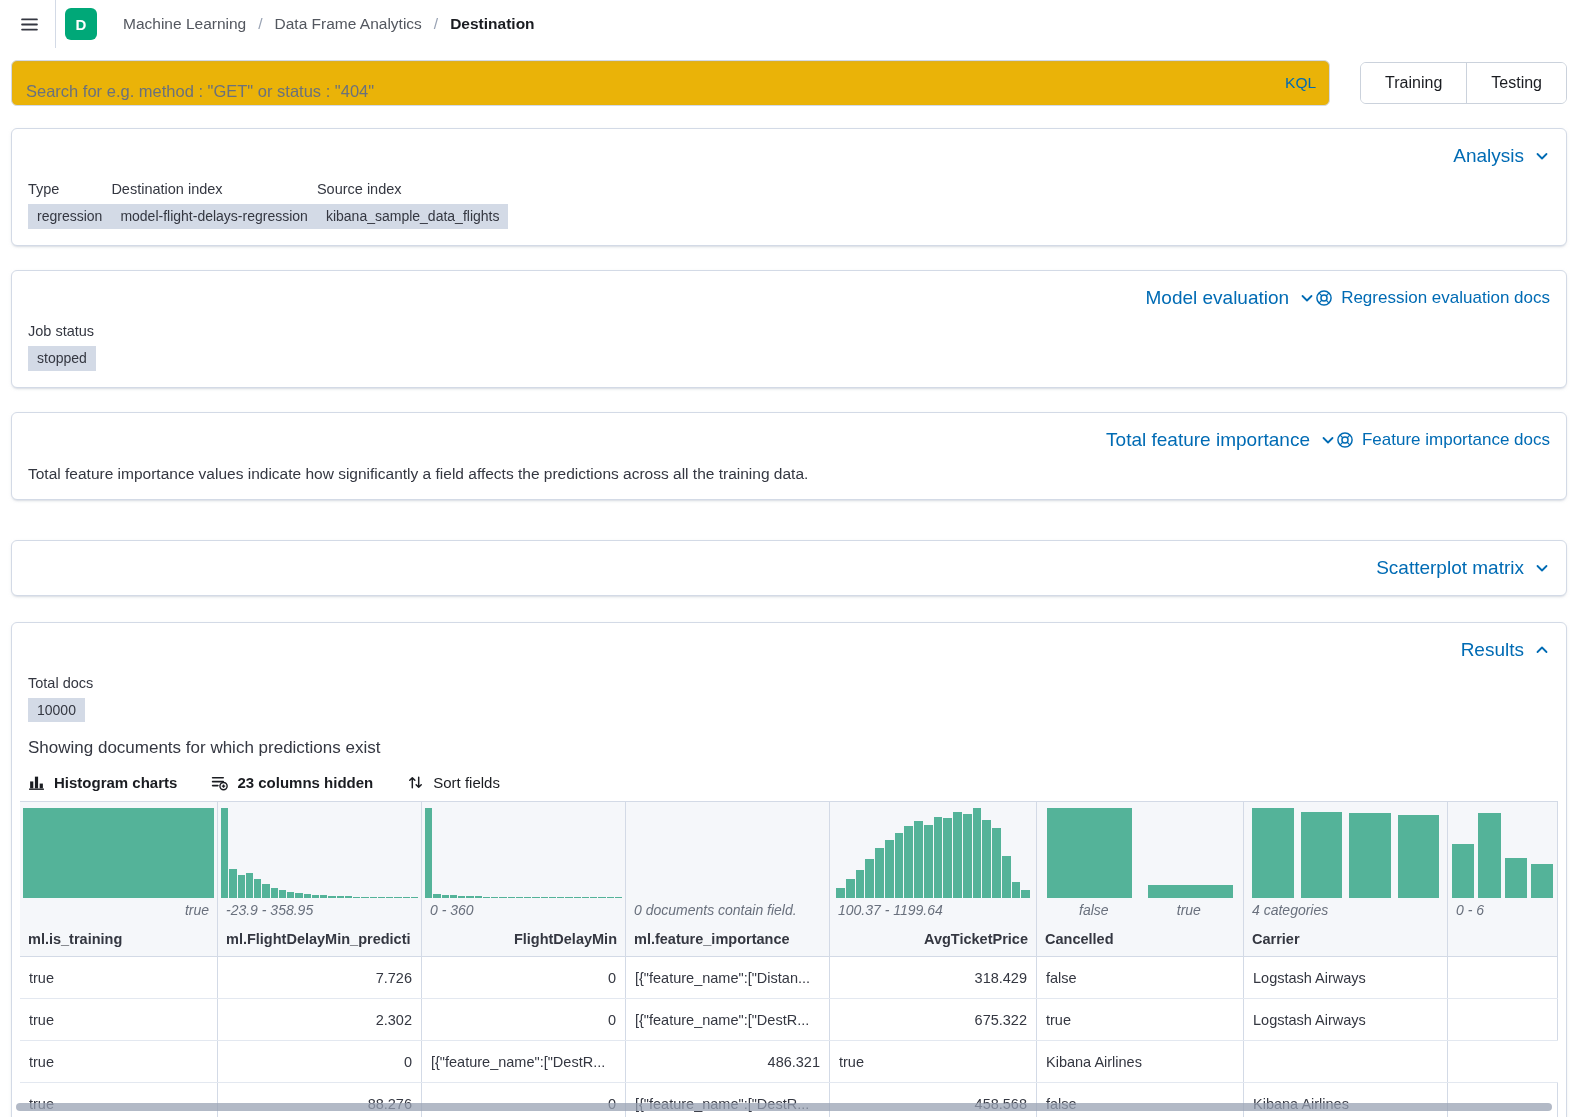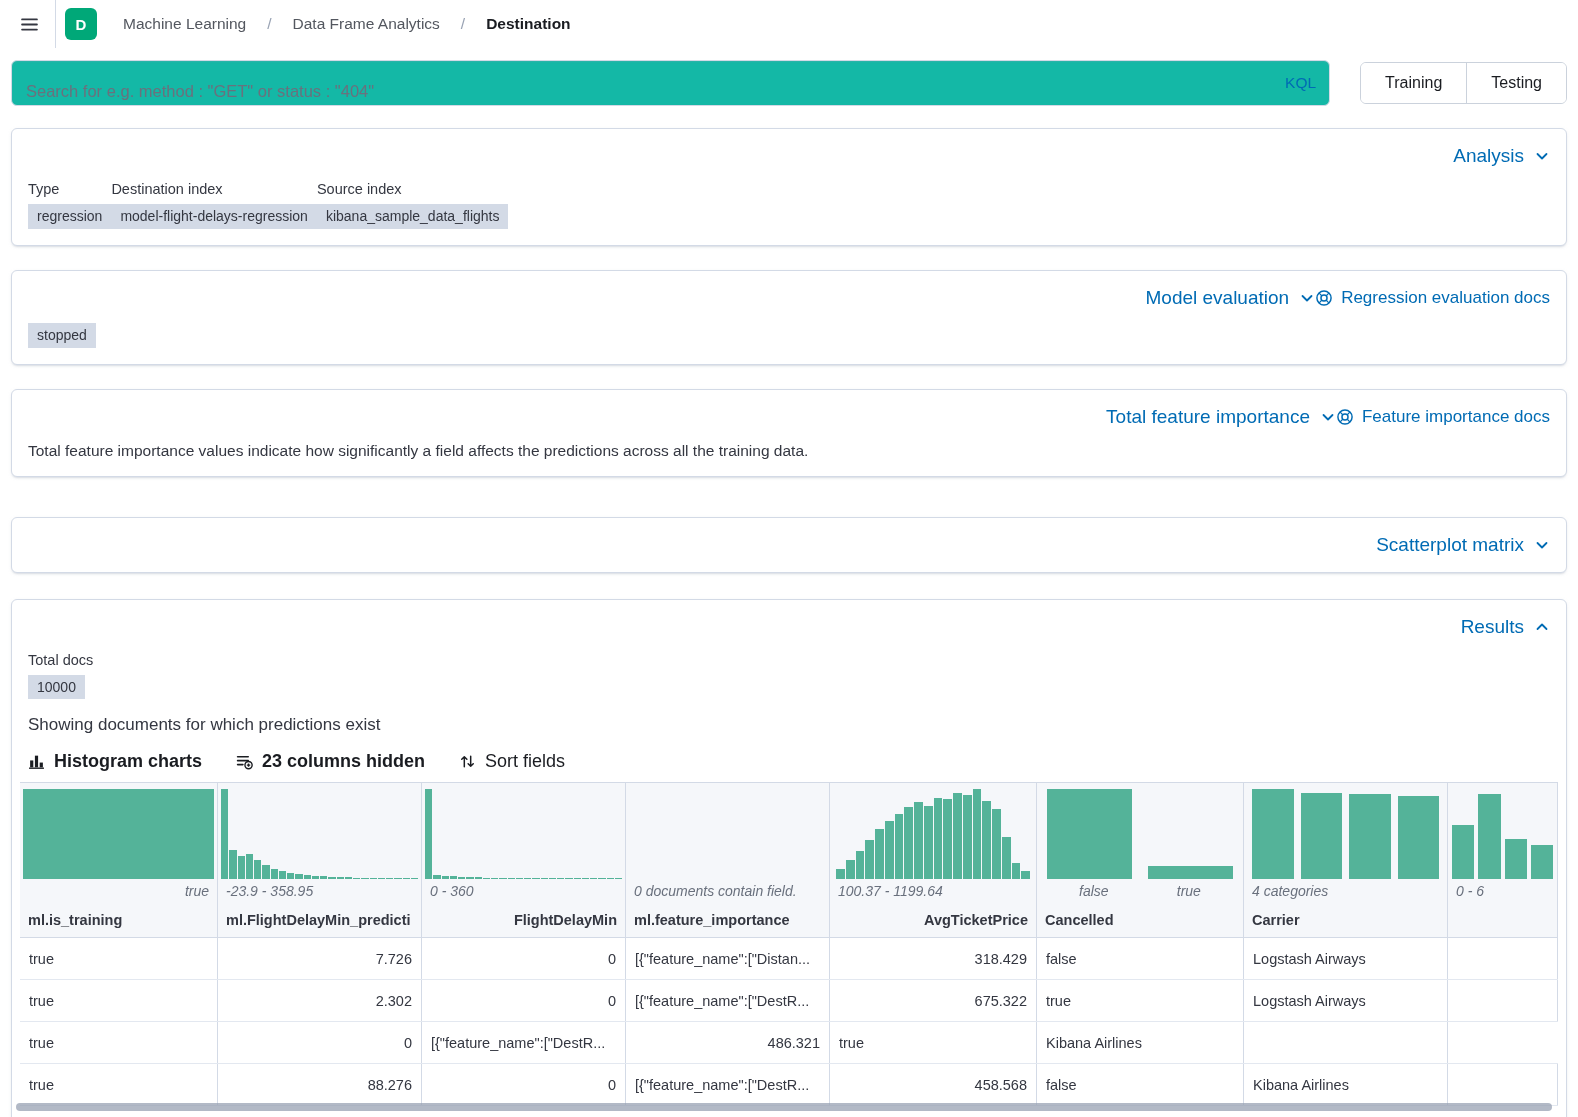--- a/index.html
+++ b/index.html
@@ -12,31 +12,31 @@
   html,body { width:1578px; height:1117px; overflow:hidden; background:#fff;
     font-family:"Liberation Sans","DejaVu Sans",sans-serif; color:var(--text); position:relative; }
   button { font-family:inherit; background:none; border:none; cursor:pointer; color:inherit; }
 
   
   .topbar { height:48px; display:flex; align-items:center; padding:0 12px; }
   .menu-btn { width:34px; height:34px; display:flex; align-items:center; justify-content:center; }
   .topbar-sep { width:1px; height:48px; background:var(--border); margin:0 9px; }
   .app-badge { width:32px; height:32px; border-radius:6px; background:var(--app-badge-green);
     color:#fff; font-weight:700; font-size:15px; display:flex; align-items:center; justify-content:center; }
-  .crumbs { display:flex; align-items:center; gap:21px; margin-left:26px; font-size:15.5px; }
+  .crumbs { display:flex; align-items:center; gap:12px; margin-left:26px; font-size:15.5px; }
   .crumb.link { color:#53575f; text-decoration:none; cursor:pointer; }
   .crumb-sep { color:#98A2B3; }
   .crumb.current { font-weight:700; color:#1a1c21; }
 
   
   .search-row { display:flex; align-items:center; margin:12px 11px 22px; gap:30px; }
   .search-box { flex:1; position:relative; }
   .search-input { width:100%; height:46px; border:1px solid var(--border); border-radius:6px;
     padding:16px 70px 0 14px; font-size:16.5px; font-family:inherit; color:var(--text);
-    box-shadow:0 1px 2px rgba(152,162,179,.2) inset; background:#14b8a6; }
+    box-shadow:0 1px 2px rgba(152,162,179,.2) inset; background:#eab308; }
   .search-input::placeholder { color:#6a717d; opacity:1; }
   .kql-btn { position:absolute; right:14px; top:50%; transform:translateY(-50%);
     color:var(--accent-blue); font-size:15.5px; font-weight:500; }
   .mode-group { display:flex; border:1px solid #CBD2DC; border-radius:6px; overflow:hidden; background:#fff; }
   .mode-btn { height:40px; padding:0 24px; font-size:16px; font-weight:500; color:#1a1c21; background:#fff; }
   .mode-btn + .mode-btn { border-left:1px solid #CBD2DC; }
 
   
   .panel { margin:0 11px 24px; border:1px solid var(--border); border-radius:6px; background:#fff;
     padding:16px; box-shadow:0 2px 2px -1px rgba(152,162,179,.3),0 1px 5px -2px rgba(152,162,179,.3); }
@@ -53,21 +53,21 @@
 
   .fields { display:flex; margin-top:14px; }
   .field-label { font-size:14.5px; color:var(--text); margin-bottom:7px; }
   .badge { display:inline-block; background:var(--badge-bg); color:var(--badge-text);
     border-radius:0; padding:4px 9px; font-size:14px; font-weight:500; line-height:1.2; }
   .panel-desc { margin-top:14px; font-size:15.5px; color:var(--text); }
 
   
   .subtitle { margin-top:16px; font-size:17px; color:var(--text); }
   .toolbar { display:flex; align-items:center; gap:34px; margin-top:16px; }
-  .tool-btn { display:flex; align-items:center; gap:9px; font-size:18px; color:#1a1c21; padding:0; }
+  .tool-btn { display:flex; gap:9px; font-size:15px; color:#1a1c21; padding:0; }
   .tool-btn.bold { font-weight:700; }
   .tool-icon { width:17px; height:17px; }
 
   .grid { margin:10px -8px 0; border-top:1px solid var(--border); }
   .thead-row { display:grid; grid-template-columns:var(--grid-cols); background:var(--header-bg);
     border-bottom:1px solid var(--border); }
   .hcell { border-right:1px solid var(--border); min-width:0; overflow:hidden; }
   .hchart { height:96px; display:flex; align-items:flex-end; padding:6px 4px 0; }
   .hbar { flex:1 0 auto; background:var(--histogram-bar); min-width:2px; }
   .hrange { height:24px; display:flex; align-items:center; padding:0 8px; font-style:italic;
@@ -154,20 +154,21 @@
     <a class="docs-link">
       <svg class="docs-icon" viewBox="0 0 16 16">
         <circle cx="8" cy="8" r="6.3" fill="none" stroke="currentColor" stroke-width="1.3"></circle>
         <circle cx="8" cy="8" r="2.7" fill="none" stroke="currentColor" stroke-width="1.3"></circle>
         <path d="M3.7 3.7l2.3 2.3M12.3 3.7l-2.3 2.3M3.7 12.3l2.3-2.3M12.3 12.3l-2.3-2.3" stroke="currentColor" stroke-width="1.1"></path>
       </svg>
       <span>Regression evaluation docs</span>
     </a>
   </div>
   <div class="field" style="margin-top:14px">
+    <div class="field-label">Job status</div>
     <span class="badge">stopped</span>
   </div>
 </section>
 
 <section class="panel">
   <div class="panel-head">
     <button class="panel-title">
       <span>Total feature importance</span>
       <svg class="chev" viewBox="0 0 16 16">
         <path d="M3.5 6l4.5 4.5L12.5 6" fill="none" stroke="currentColor" stroke-width="1.8" stroke-linecap="round" stroke-linejoin="round"></path>

